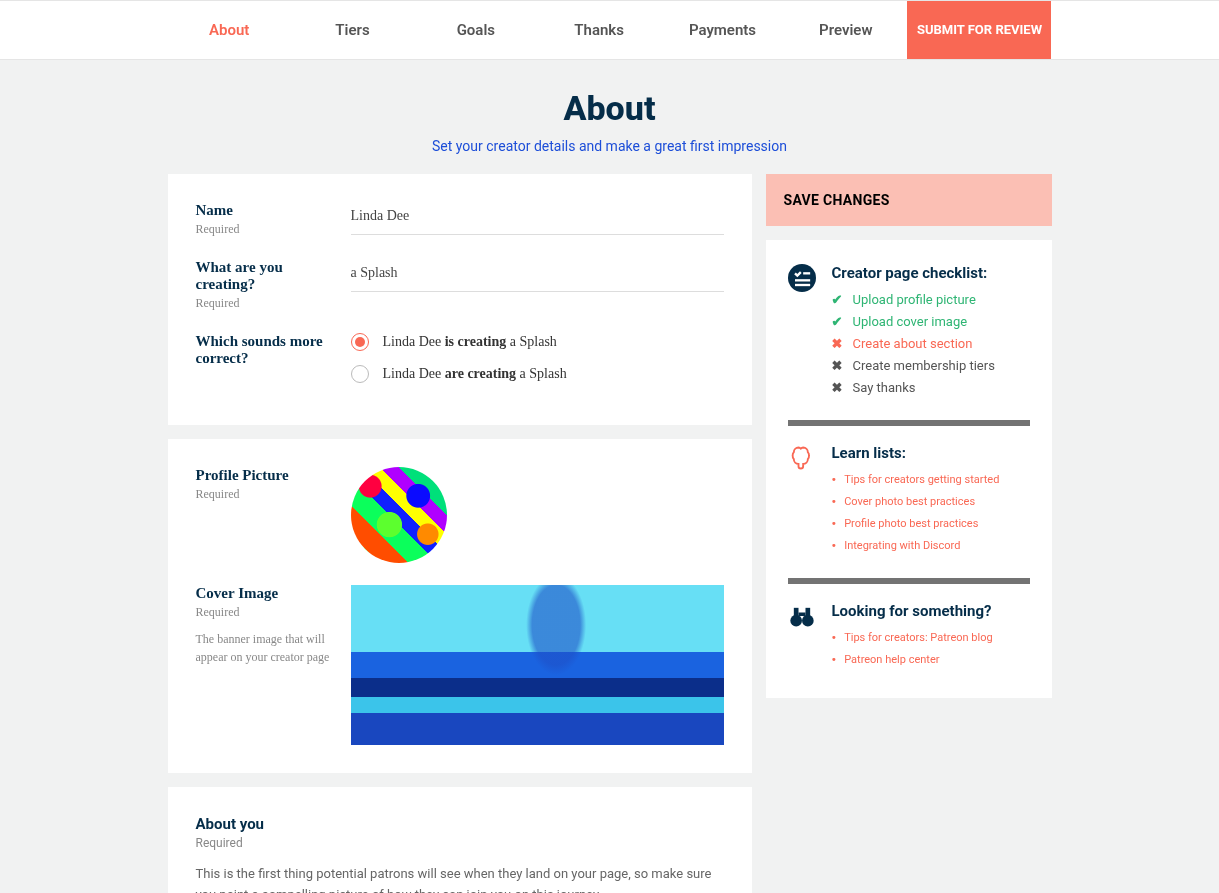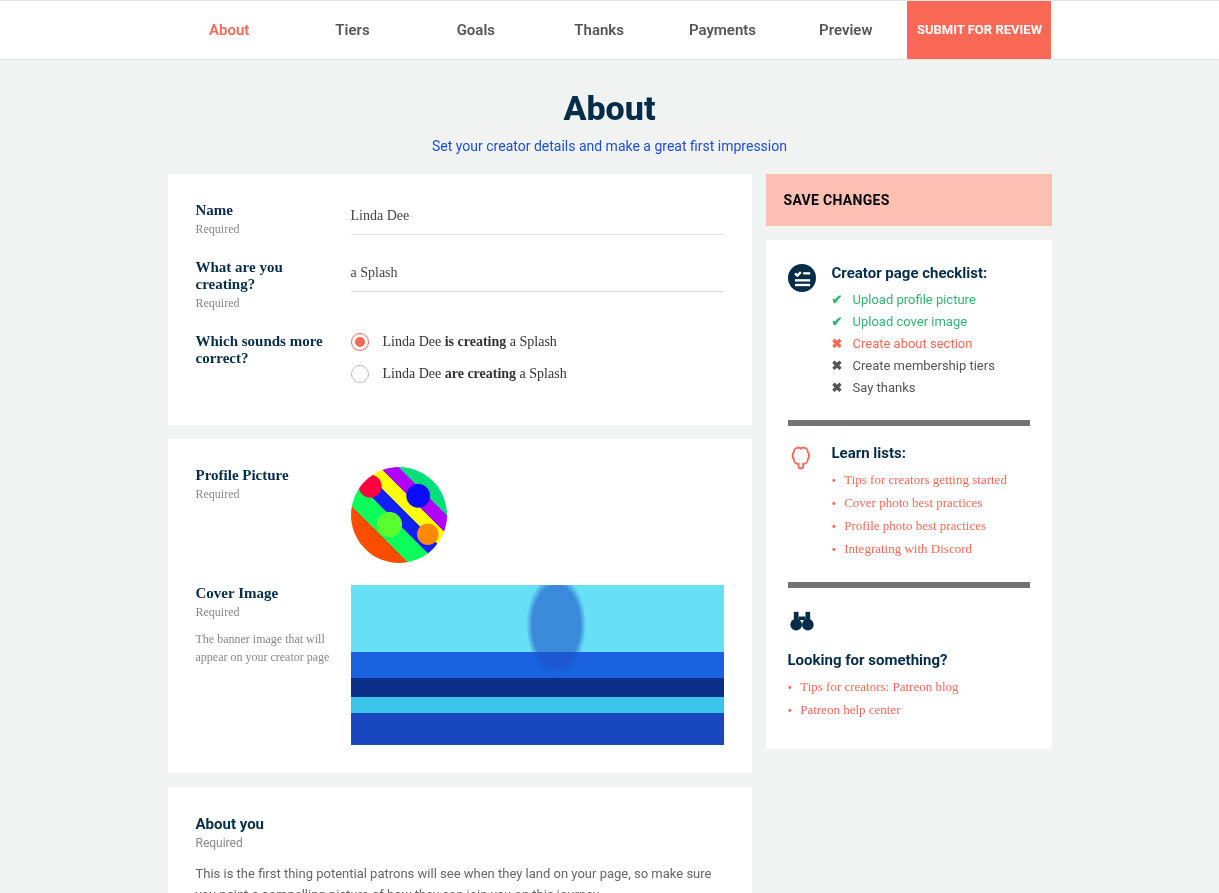--- a/index.html
+++ b/index.html
@@ -159,21 +159,21 @@
     text-align: left;
     padding: 18px;
     font-weight: 700;
     font-size: 14px;
     letter-spacing: 0.3px;
     margin-bottom: 14px;
     cursor: default;
   }
   .side-card { background: #fff; padding: 24px 22px; }
   .side-section { display: flex; gap: 14px; padding-bottom: 18px; margin-bottom: 18px; border-bottom: 6px solid #737373; }
-  .side-section:last-child { border-bottom: none; margin-bottom: 0; padding-bottom: 0; flex-direction: column; }
+  .side-section:last-child { border-bottom: none; margin-bottom: 0; padding-bottom: 0; }
   .side-section h4 {
     color: #052d49;
     font-weight: 700;
     font-size: 15px;
     margin-bottom: 10px;
   }
   .side-icon { width: 30px; flex-shrink: 0; color: #052d49; }
   .side-body { flex: 1; }
   .checklist li, .linklist li {
     list-style: none;
@@ -188,23 +188,22 @@
   .checklist .neutral { color: #555; }
   .chk-icon { width: 13px; display: inline-block; font-weight: 900; }
   .linklist li::before {
     content: "•";
     color: #f96854;
     font-weight: 700;
   }
   .linklist a {
     color: #f96854;
     text-decoration: none;
-    font-size: 13px;
+    font-size: 11px;
     cursor: pointer;
-    font-family: Liberation Serif, serif;
   }
   .about-desc {
     color: #666;
     font-size: 13px;
     line-height: 1.6;
     margin-top: 14px;
   }
 </style>
 </head>
 <body>

